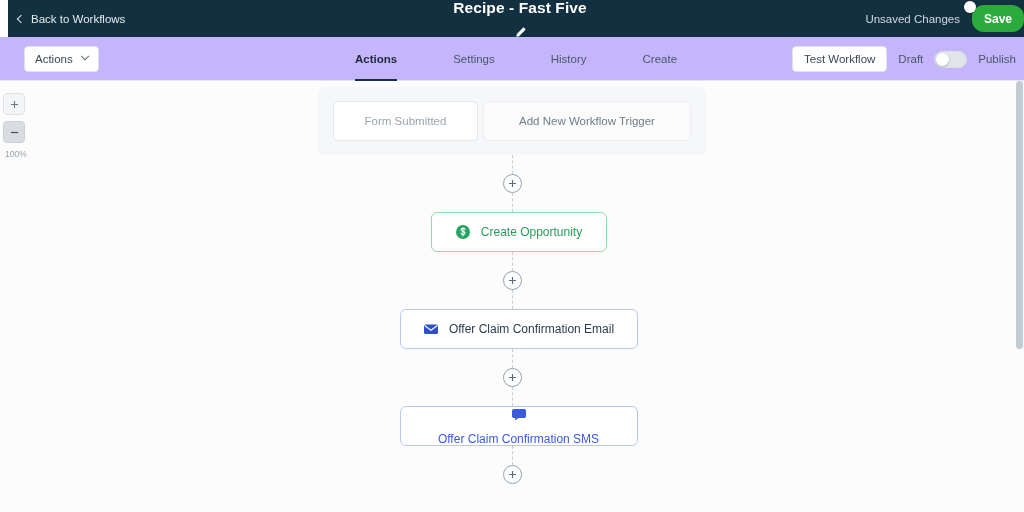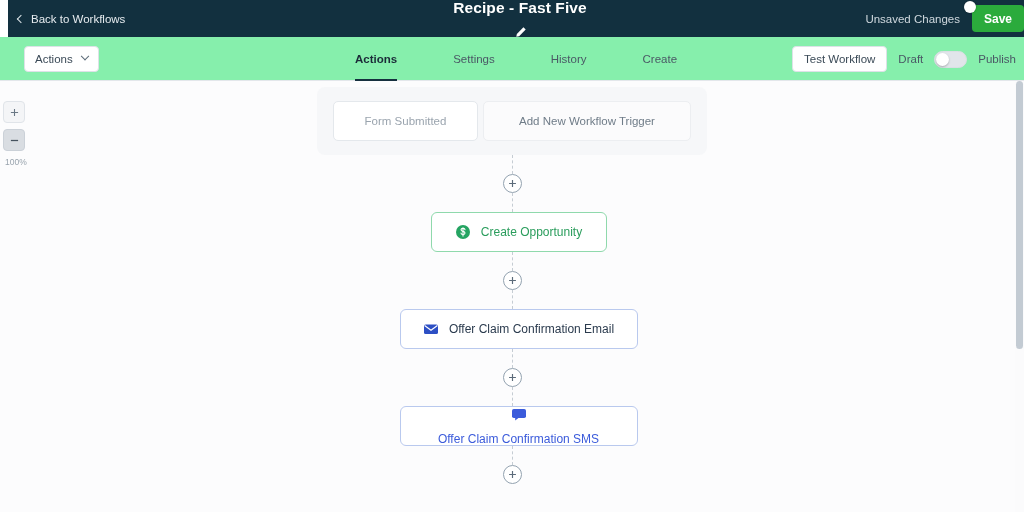--- a/index.html
+++ b/index.html
@@ -42,30 +42,30 @@
   }
   .pencil-icon { width: 13px; height: 13px; pointer-events: auto; cursor: pointer; }
   .right-group {
     position: absolute; right: 0; top: 0; height: 37px;
     display: flex; align-items: center; gap: 12px; padding-right: 8px;
   }
   .unsaved { color: #cfd8de; font-size: 11.5px; white-space: nowrap; }
   .save-btn {
     background: #2bab3c; color: #ffffff;
     font-size: 12px; font-weight: bold;
-    border: none; border-radius: 4px;
+    border: none; border-radius: 12px;
     width: 52px; height: 27px;
     cursor: pointer;
   }
 
   
   .toolbar {
     position: absolute; top: 37px; left: 0;
     width: 1024px; height: 44px;
-    background: #86efac;
+    background: #c4b5fd;
     border-bottom: 1px solid #e3e7eb;
   }
   .actions-btn {
     position: absolute; left: 24px; top: 9px;
     height: 26px; padding: 0 10px;
     display: flex; align-items: center; gap: 9px;
     background: #ffffff; border: 1px solid #dde2e7; border-radius: 4px;
     font-size: 11.5px; color: #3b4a57; cursor: pointer;
   }
   .chev-down {
@@ -109,21 +109,21 @@
     width: 13px; height: 13px; border-radius: 50%;
     background: #ffffff; box-shadow: 0 1px 2px rgba(0,0,0,.25);
   }
 
   
   .canvas {
     position: absolute; top: 81px; left: 0;
     width: 1024px; height: 431px;
     background: #fcfcfd; overflow: hidden;
   }
-  .zoom-ctrls { position: absolute; left: 3px; top: 20px; width: 40px; }
+  .zoom-ctrls { position: absolute; left: 3px; top: 12px; width: 40px; }
   .zbtn {
     width: 22px; height: 22px; border-radius: 4px;
     border: 1px solid #e0e4e9; background: #f4f5f7;
     display: flex; align-items: center; justify-content: center;
     font-size: 12px; color: #6a7885; cursor: pointer; margin-bottom: 6px;
   }
   .zbtn.pressed { background: #d9dde2; border-color: #cbd1d8; color: #46535f; }
   .zoom-pct { font-size: 8.5px; color: #98a3ad; margin-left: 2px; }
 
   

